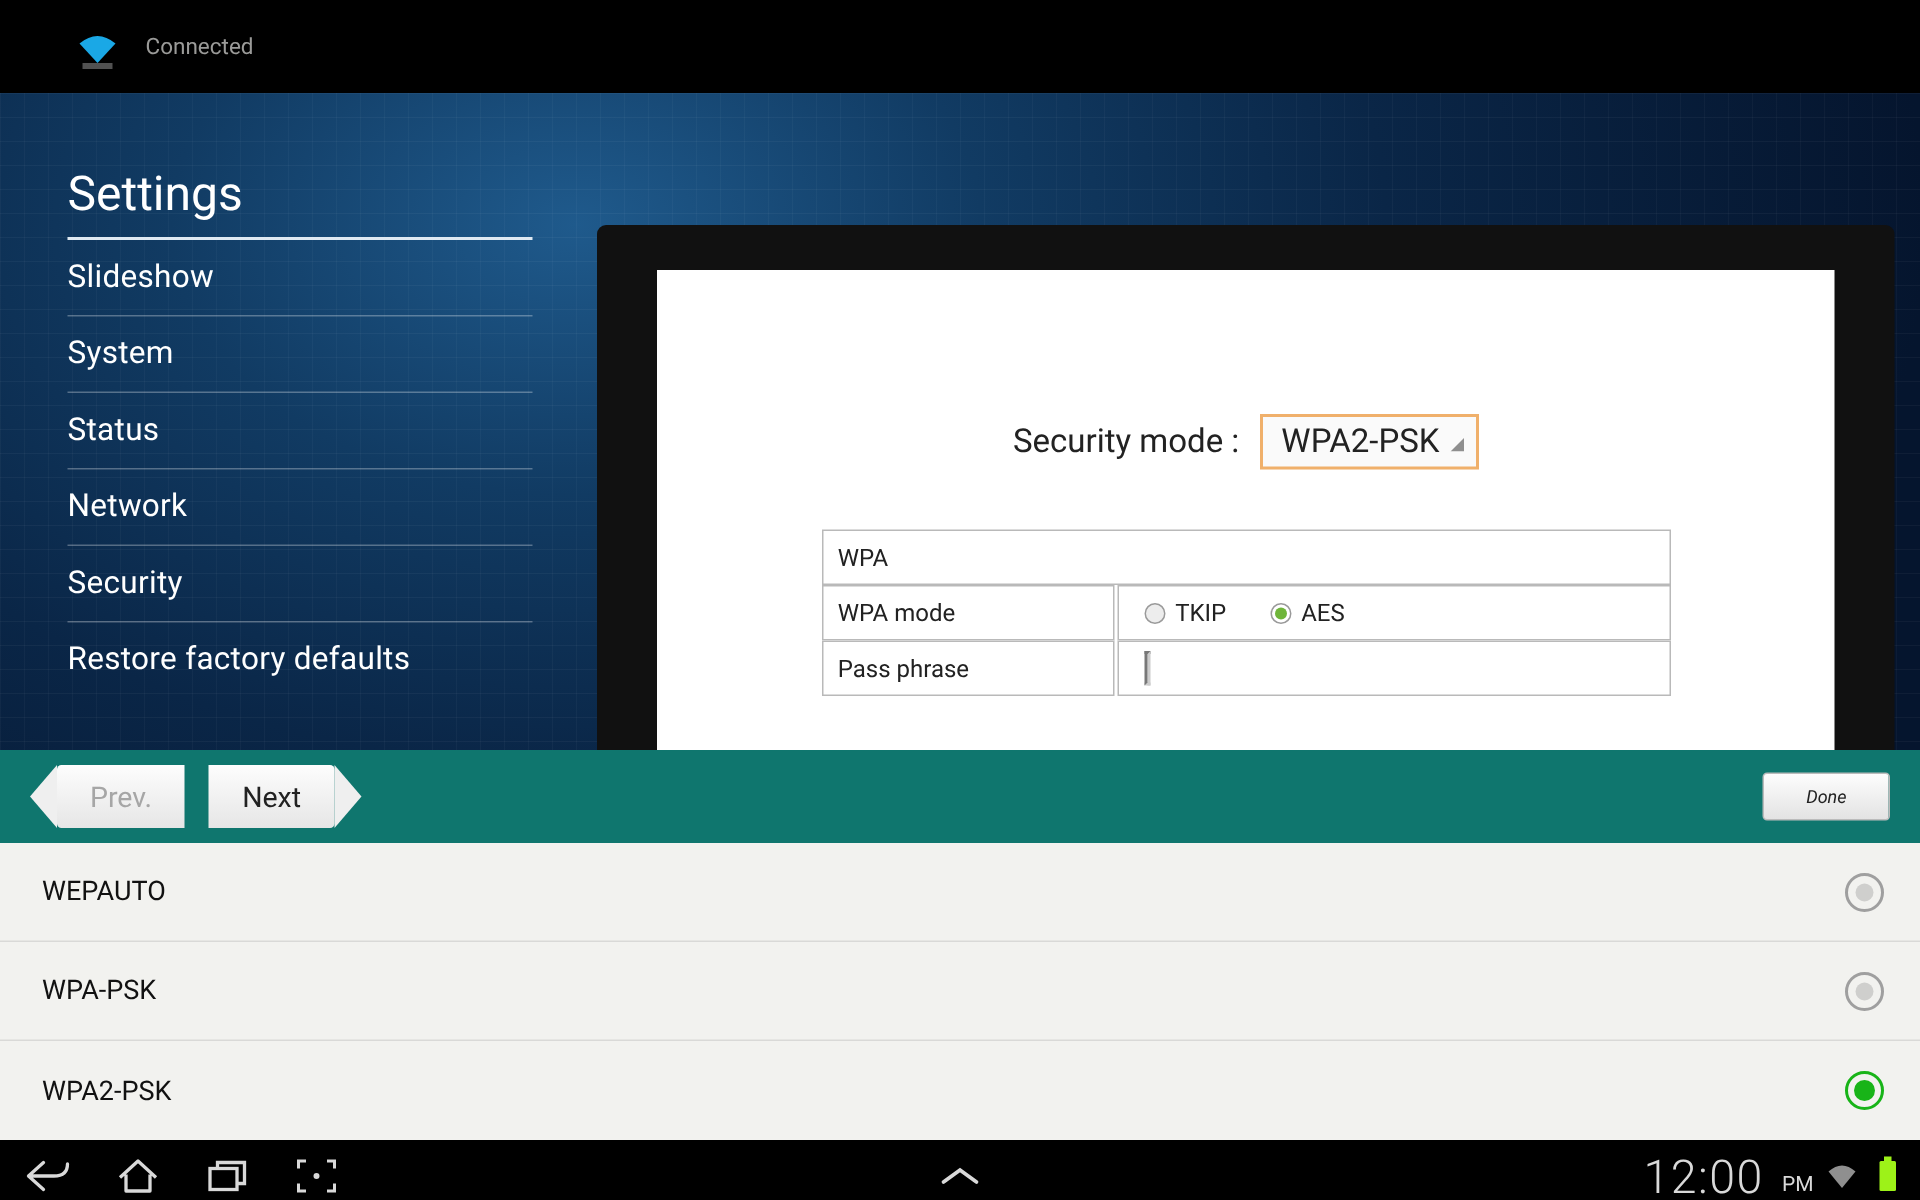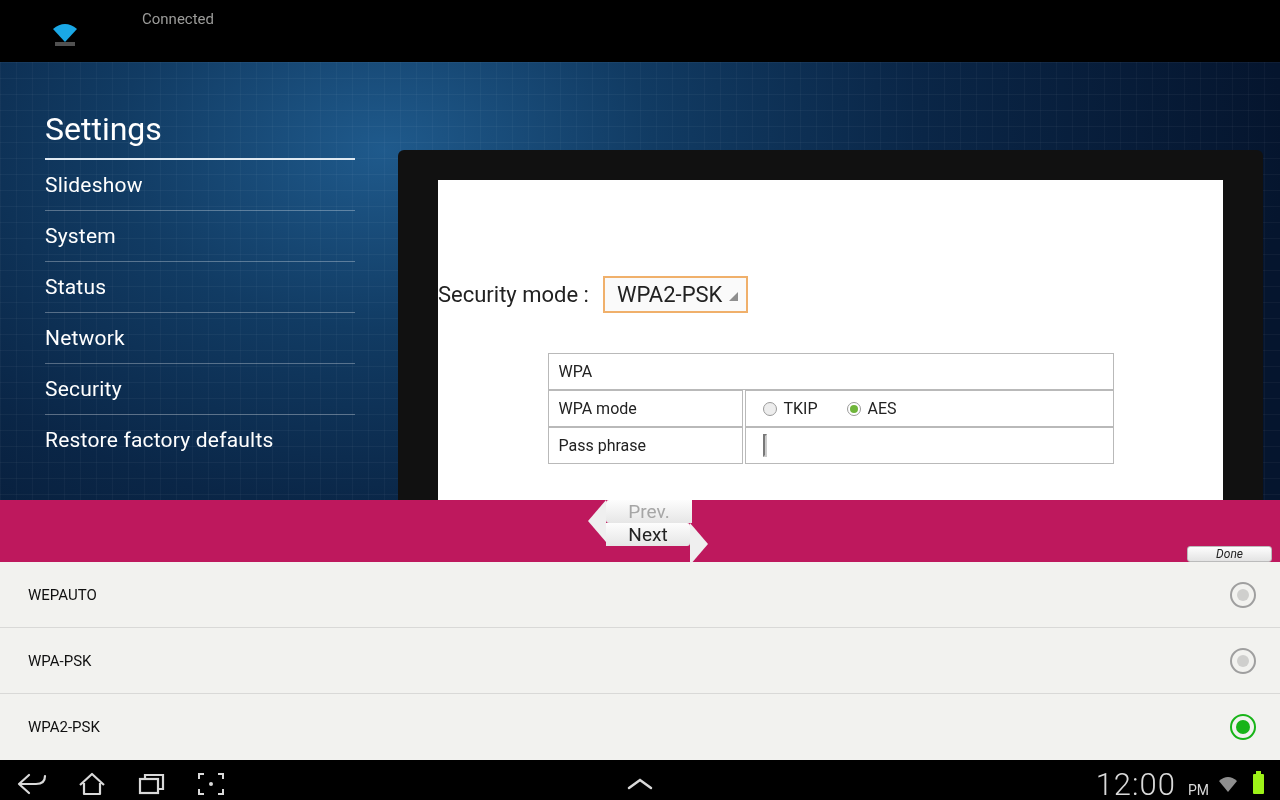--- a/index.html
+++ b/index.html
@@ -1,63 +1,63 @@
 <!DOCTYPE html>
 <html><head>
 <meta charset="utf-8">
 <style>
   * { box-sizing: border-box; margin:0; padding:0; font-family: 'Roboto','Helvetica Neue',Arial,sans-serif; -webkit-font-smoothing:antialiased;}
   html,body{ width:1280px; height:800px; overflow:hidden; background:#000;}
   
   .topbar { height:62px; background:#000; display:flex; align-items:center; padding-left:45px;}
-  .wifi-block{ display:flex; align-items:flex-start;gap:45px;}
+  .wifi-block{ display:flex; align-items:flex-end;}
   .wifi-icon-stack{ display:flex; flex-direction:column; align-items:center; margin-right:12px;}
   .connected-label{color:#9b9b99;font-size:15px;position:relative;top:-6px;}
   
   .mainzone{ height:438px; position:relative;
     background: radial-gradient(ellipse 900px 600px at 30% 20%, #1f5a8c 0%, #113b63 30%, #0a2647 60%, #05152e 100%);
   }
   .mainzone::before{ content:''; position:absolute; inset:0;
     background-image:
       linear-gradient(rgba(255,255,255,0.04) 1px, transparent 1px),
       linear-gradient(90deg, rgba(255,255,255,0.03) 1px, transparent 1px);
     background-size: 16px 16px;
     pointer-events:none;
   }
   .settings-panel{ position:absolute; left:45px; top:48px; width:310px;}
   .settings-title{ color:#fff; font-size:32px; font-weight:400; padding-bottom:10px; border-bottom:2px solid #dfe9f2;}
   .settings-item{ color:#fff; font-size:21px; font-weight:400; padding:13px 0; border-bottom:1px solid rgba(255,255,255,0.3); cursor:pointer; letter-spacing:.2px;}
   
   .content-frame{ position:absolute; left:398px; top:88px; right:17px; bottom:0; background:#111; border-radius:6px 6px 0 0; padding:30px 40px 0 40px;}
   .content-paper{ background:#fff; height:100%; padding:40px 0 0 0; overflow:hidden;}
   .security-title{ text-align:center; color:#32a6e2; font-size:34px; font-weight:700; letter-spacing:.5px;}
-  .mode-row{ text-align:center; margin-top:56px; font-size:22px; color:#222; display:flex; align-items:center; gap:14px;}
+  .mode-row{ text-align:center; margin-top:56px; font-size:22px; color:#222; display:flex; justify-content:center; align-items:center; gap:14px;}
   .mode-select{ display:inline-flex; align-items:center; border:2px solid #f0b06b; background:#fafafa; padding:4px 8px 4px 12px; font-size:22px; color:#222;}
   .mode-select .tri{ margin-left:4px; display:inline-block;}
   .wpa-table{ width:570px; margin:40px auto 0 auto; border-collapse:separate; border-spacing:2px 0; font-size:16px; color:#222;}
   .wpa-table td,.wpa-table th{ border:1px solid #b9b9b9; background:#fff; padding:8px 10px; text-align:left; font-weight:400;}
   .wpa-table .hdr{ background:#fff;margin-left:23px;}
   .wpa-table .label-cell{ width:195px;}
   .radio-fake{ display:inline-block; width:14px; height:14px; border:1px solid #9a9a9a; border-radius:50%; margin-right:6px; vertical-align:-2px; position:relative;}
   .radio-fake.sel::after{content:''; position:absolute; inset:2px; background:#6fb53a; border-radius:50%;}
   .radio-fake.unsel{ background:#ededed;}
   .radio-lbl{ margin-right:26px; color:#222;}
   .pass-input{ border:2px inset #ccc; width:170px; height:22px; background:#fff;}
   
-  .navbar{ height:62px; background:#be185d; display:flex; align-items:center; padding:0 8px; position:relative;flex-direction:column;}
+  .navbar{ height:62px; background:#0f766e; display:flex; align-items:center; padding:0 20px; position:relative;}
   .arrow-btn{ position:relative; height:42px; display:flex; align-items:center; justify-content:center; font-size:19px; color:#222; padding:0 22px; cursor:pointer;}
   .arrow-btn.prev{ background:linear-gradient(#fdfdfd,#e6e6e6); border-radius:3px 0 0 3px; margin-left:18px;}
   .arrow-btn.prev::before{content:'';position:absolute;left:-18px;top:0;border-top:21px solid transparent;border-bottom:21px solid transparent;border-right:18px solid #efefef;}
   .arrow-btn.prev span{ color:#a6a6a6;}
   .arrow-btn.next{ background:linear-gradient(#fdfdfd,#e6e6e6); border-radius:0 3px 3px 0; margin-left:16px;}
   .arrow-btn.next::after{content:'';position:absolute;right:-18px;top:0;border-top:21px solid transparent;border-bottom:21px solid transparent;border-left:18px solid #efefef;}
   .done-btn{ margin-left:auto; background:linear-gradient(#fdfdfd,#e3e3e3); border:1px solid #bbb; border-radius:3px; padding:0 28px; height:32px; display:flex; align-items:center; font-size:12px; color:#222; cursor:pointer;font-style:italic;}
   
   .options{ background:#f2f2ef;}
-  .option-row{ height:66px; display:flex; align-items:center; justify-content:space-between; padding:0 24px 0 28px; border-bottom:1px solid #d9d9d7; font-size:15px; color:#111; cursor:pointer;}
+  .option-row{ height:66px; display:flex; align-items:center; justify-content:space-between; padding:0 24px 0 28px; border-bottom:1px solid #d9d9d7; font-size:18px; color:#111; cursor:pointer;}
   .radio-big{ width:26px; height:26px; border:2px solid #9f9f9f; border-radius:50%; display:flex; align-items:center; justify-content:center;}
   .radio-big.empty::after{content:''; width:12px; height:12px; background:#cfcfcd; border-radius:50%;}
   .radio-big.sel{ border-color:#18b418;}
   .radio-big.sel::after{content:''; width:14px; height:14px; background:#18b418; border-radius:50%;}
   
   .sysbar{ height:48px; background:#000; display:flex; align-items:center; padding:0 16px; color:#d9d9d9;}
   .sys-icons-left{ display:flex; gap:28px; align-items:center;}
   .sys-up{ position:absolute; left:50%; transform:translateX(-50%);}
   .sys-right{ margin-left:auto; display:flex; align-items:center; gap:8px;}
   .clock{ font-size:31px; font-weight:300; letter-spacing:1px;}

